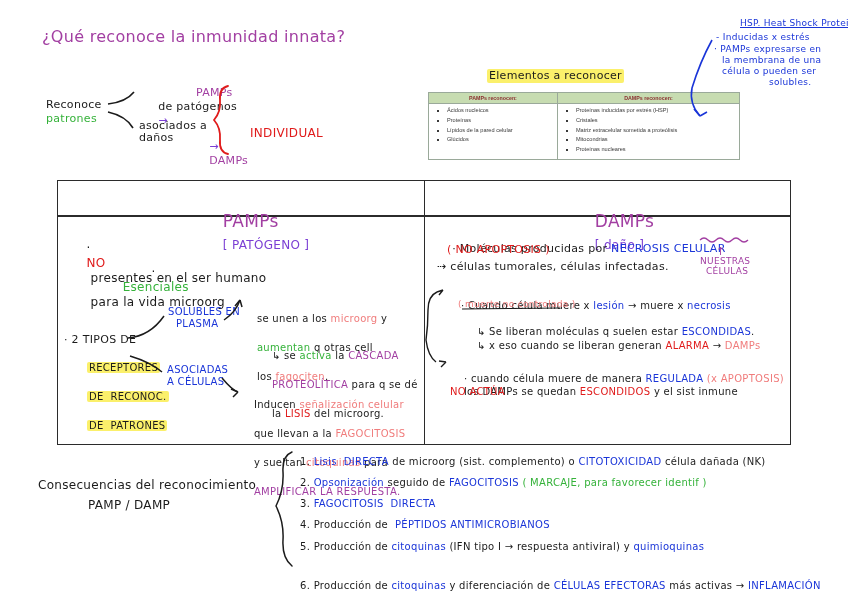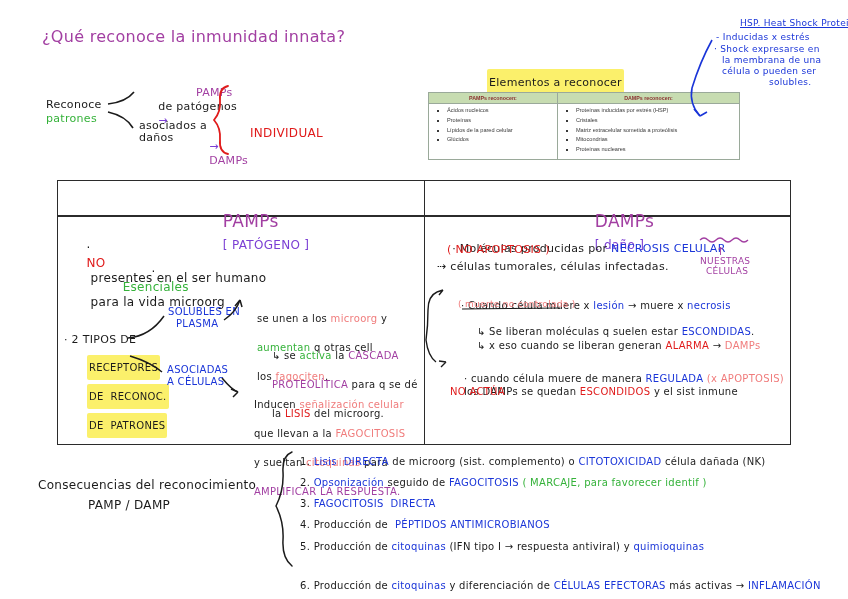--- a/index.html
+++ b/index.html
@@ -14,21 +14,21 @@
   .hw{position:absolute;white-space:pre;line-height:1.25;letter-spacing:.3px;}
 
   
   .c-black{color:#1b1b1b;}
   .c-purple{color:#a23fa2;}
   .c-violet{color:#7b3fd4;}
   .c-blue{color:#1a35d8;}
   .c-red{color:#e01b1b;}
   .c-green{color:#35b23a;}
   .c-pink{color:#f07c7c;}
-  .hl{background:#fbf06b;padding:7px 2px;border-radius:2px;}
+  .hl{background:#fbf06b;padding:0 2px;border-radius:2px;}
 
   
   #title{left:42px;top:27px;font-size:16px;}
 
   
   #reconoce{left:46px;top:98px;font-size:11px;}
   #patrones{left:46px;top:112px;font-size:11px;}
   #br-pat{left:143px;top:86px;font-size:11px;}
   #br-pamps{left:196px;top:86px;font-size:11px;}
   #br-dan1{left:139px;top:119px;font-size:11px;}
@@ -125,21 +125,21 @@
   <div class="hw c-black" id="br-dan2">daños</div>
   <div class="hw" id="br-damps">
     <span class="c-violet">→</span>
     <span class="c-purple">DAMPs</span>
   </div>
 
   <div class="hw c-red" id="noespec2">INDIVIDUAL</div>
 
   <div class="hw c-blue" id="hsp-title">HSP. Heat Shock Protein :</div>
   <div class="hw c-blue" id="hsp-b1">- Inducidas x estrés</div>
-  <div class="hw c-blue" id="hsp-b2">· Shock expresarse en</div>
+  <div class="hw c-blue" id="hsp-b2">· PAMPs expresarse en</div>
   <div class="hw c-blue" id="hsp-b3">la membrana de una</div>
   <div class="hw c-blue" id="hsp-b4">célula o pueden ser</div>
   <div class="hw c-blue" id="hsp-b5">solubles.</div>
 
   <div class="hw c-black hl" id="tbl-title">Elementos a reconocer</div>
   <table class="elem">
     <thead>
       <tr>
         <th>PAMPs reconocen:</th>
         <th>DAMPs reconocen:</th>

